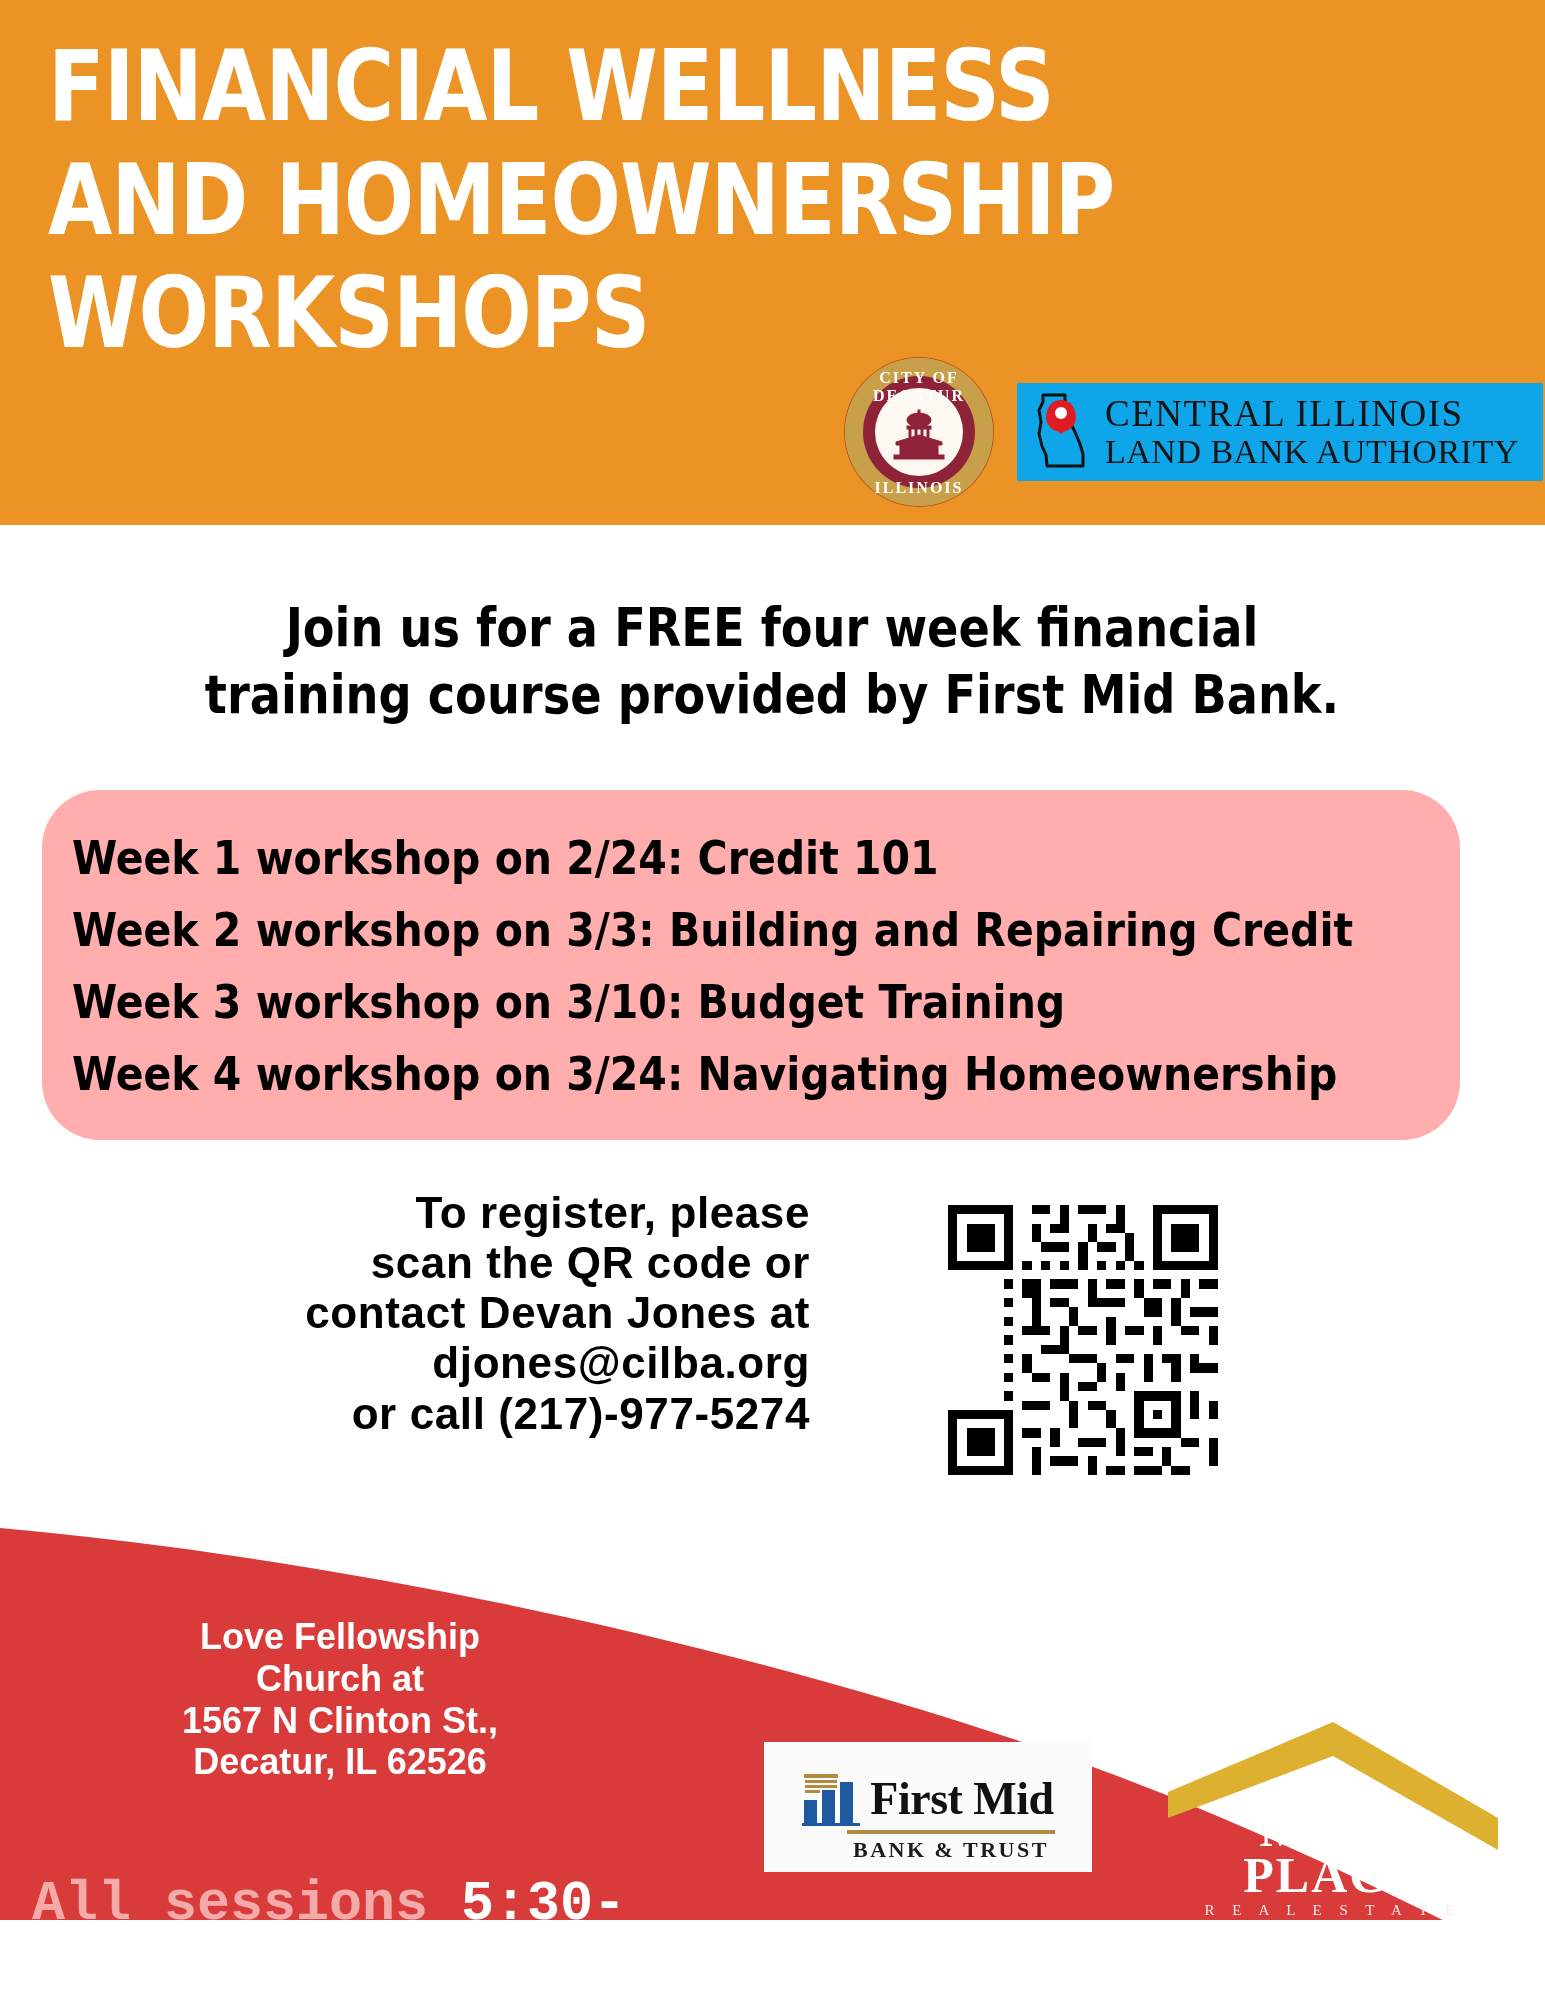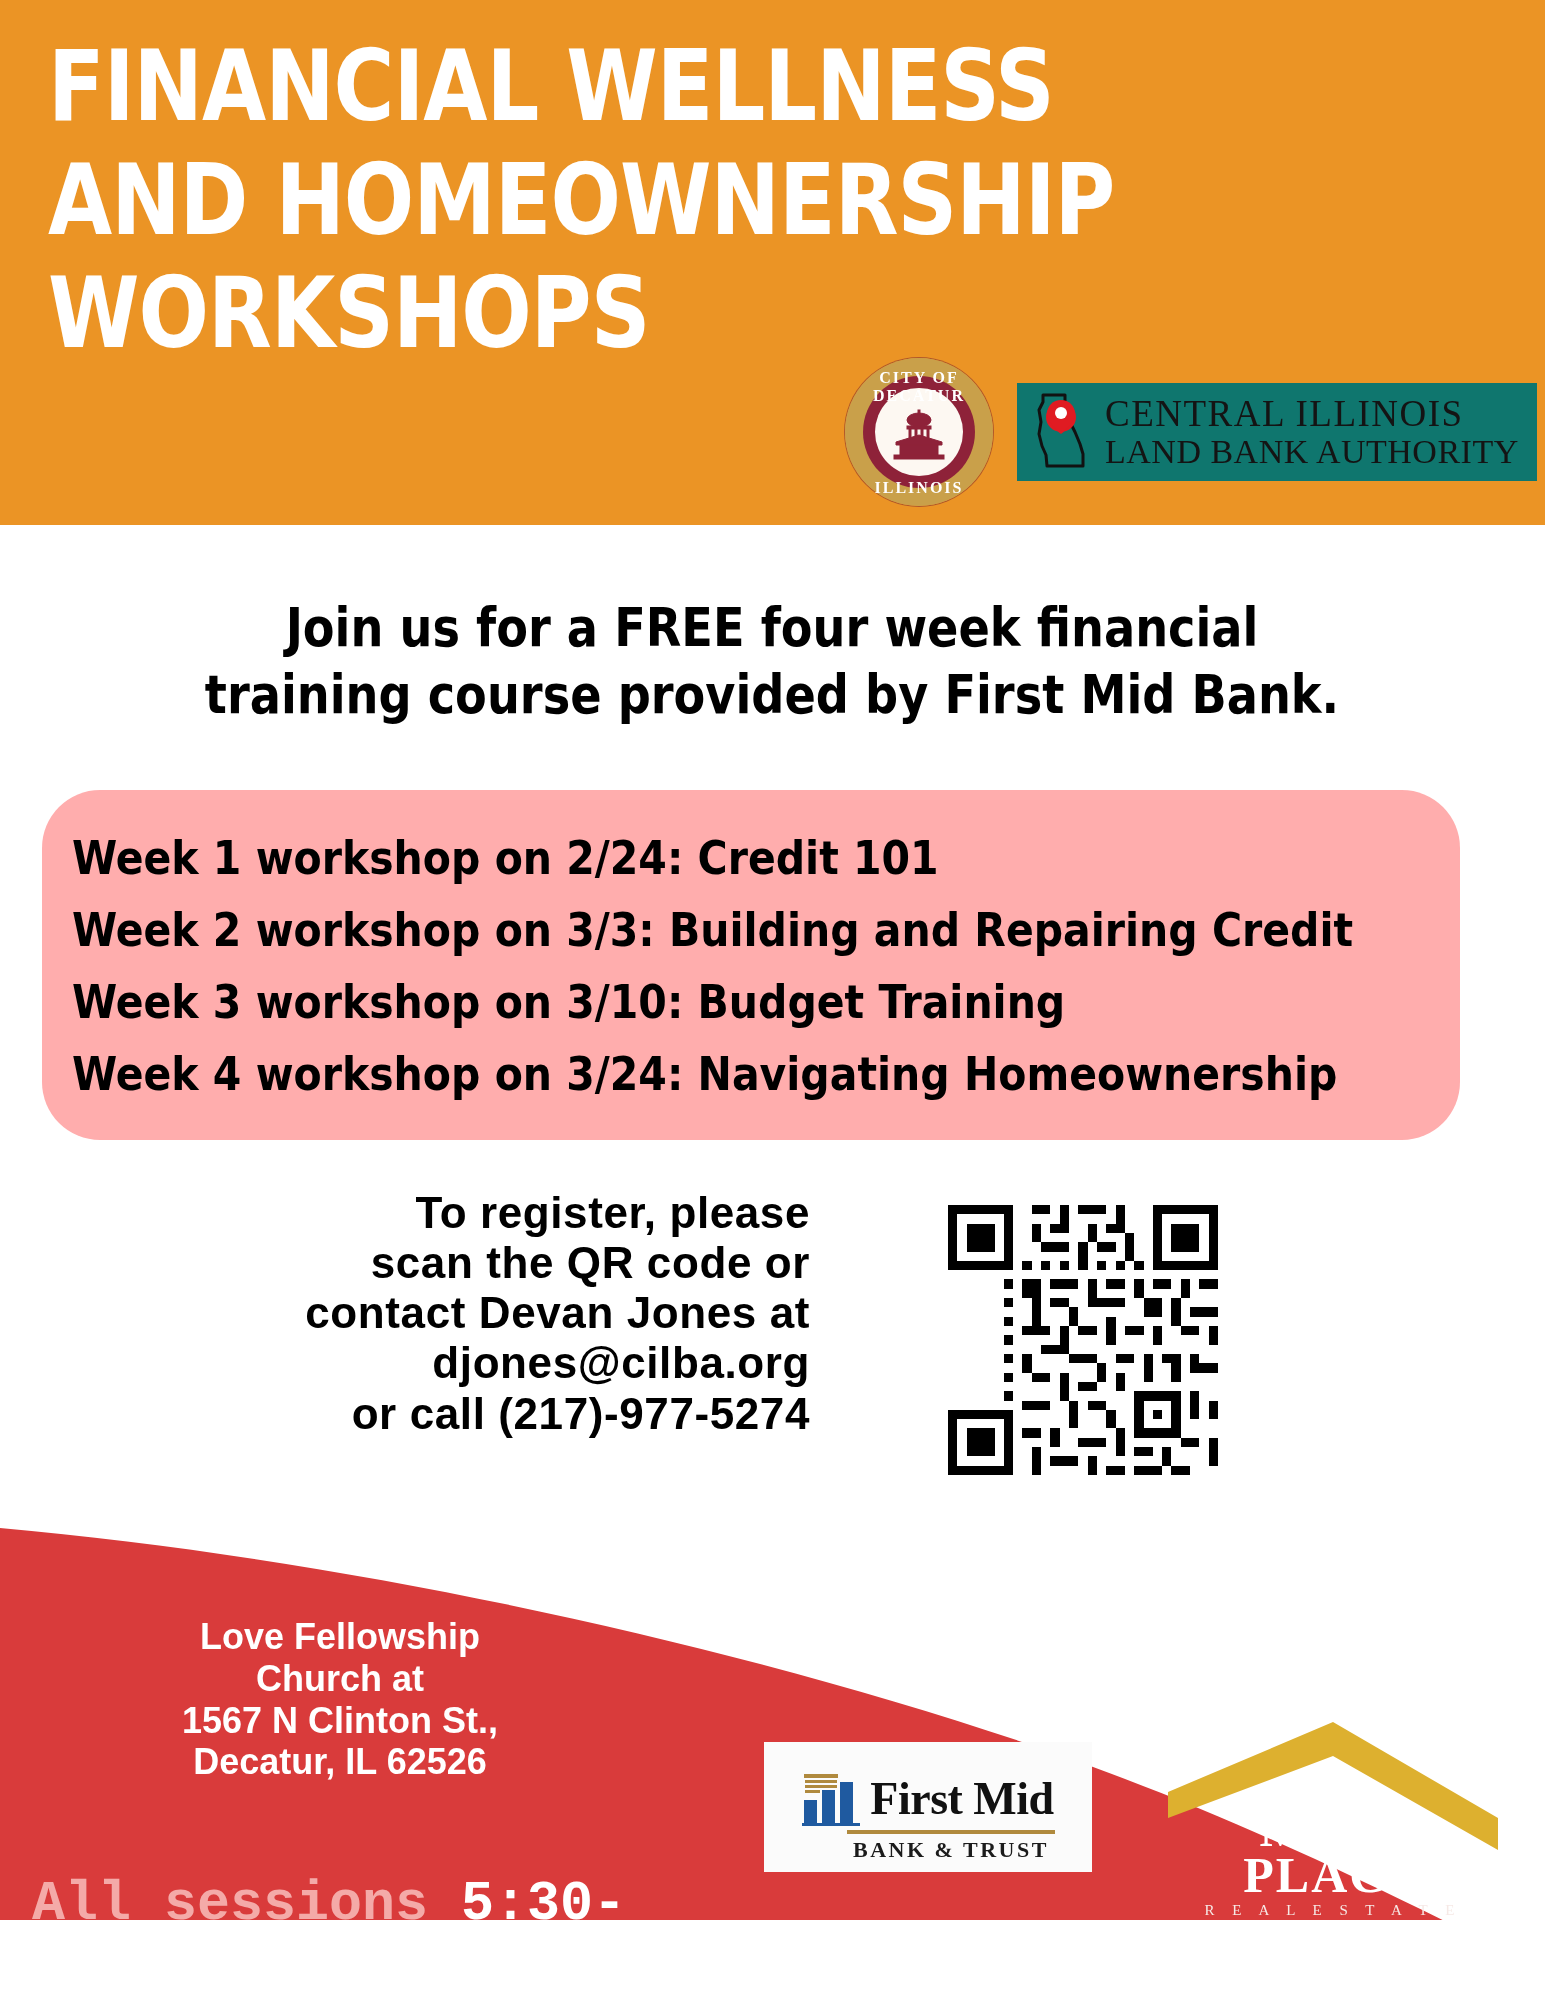--- a/index.html
+++ b/index.html
@@ -63,22 +63,22 @@
     font-family:"Liberation Serif",serif;
     font-size:16px;letter-spacing:2px;font-weight:bold;
   }
   .seal-arc-top{top:11px;}
   .seal-arc-bot{bottom:9px;}
   .seal-bldg{
     position:absolute;left:50%;top:52%;transform:translate(-50%,-50%);
     width:66px;height:52px;
   }
   .cilba-logo{
-    background:#0f766e;
-    padding:11px 18px 11px 14px;
+    background:#0ea5e9;
+    padding:11px 24px 11px 14px;
     display:flex;align-items:center;gap:12px;
     height:98px;box-sizing:border-box;
   }
   .cilba-mark{position:relative;width:62px;height:80px;flex:0 0 auto;}
   .cilba-text{
     font-family:"Liberation Serif",serif;
     color:#141414;
     line-height:1.08;
   }
   .cilba-l1{font-size:37px;letter-spacing:1.5px;}

